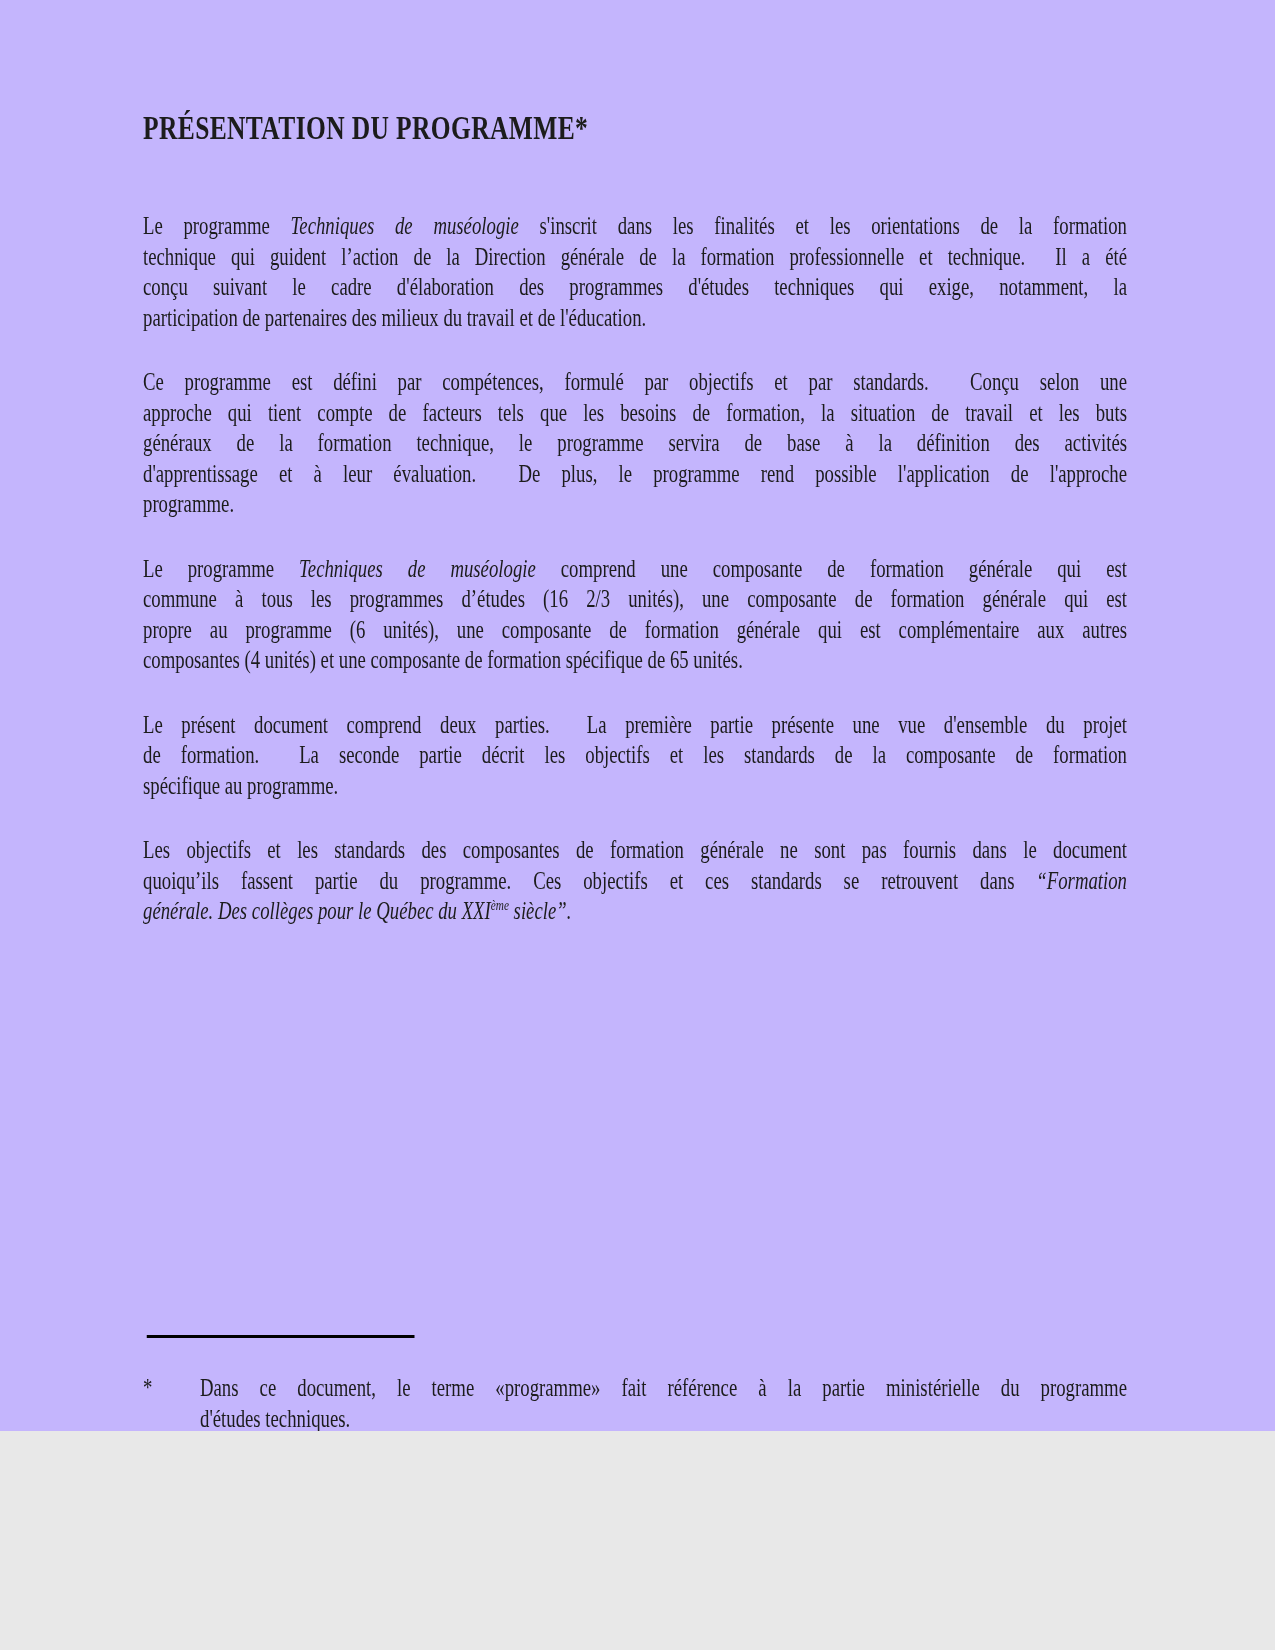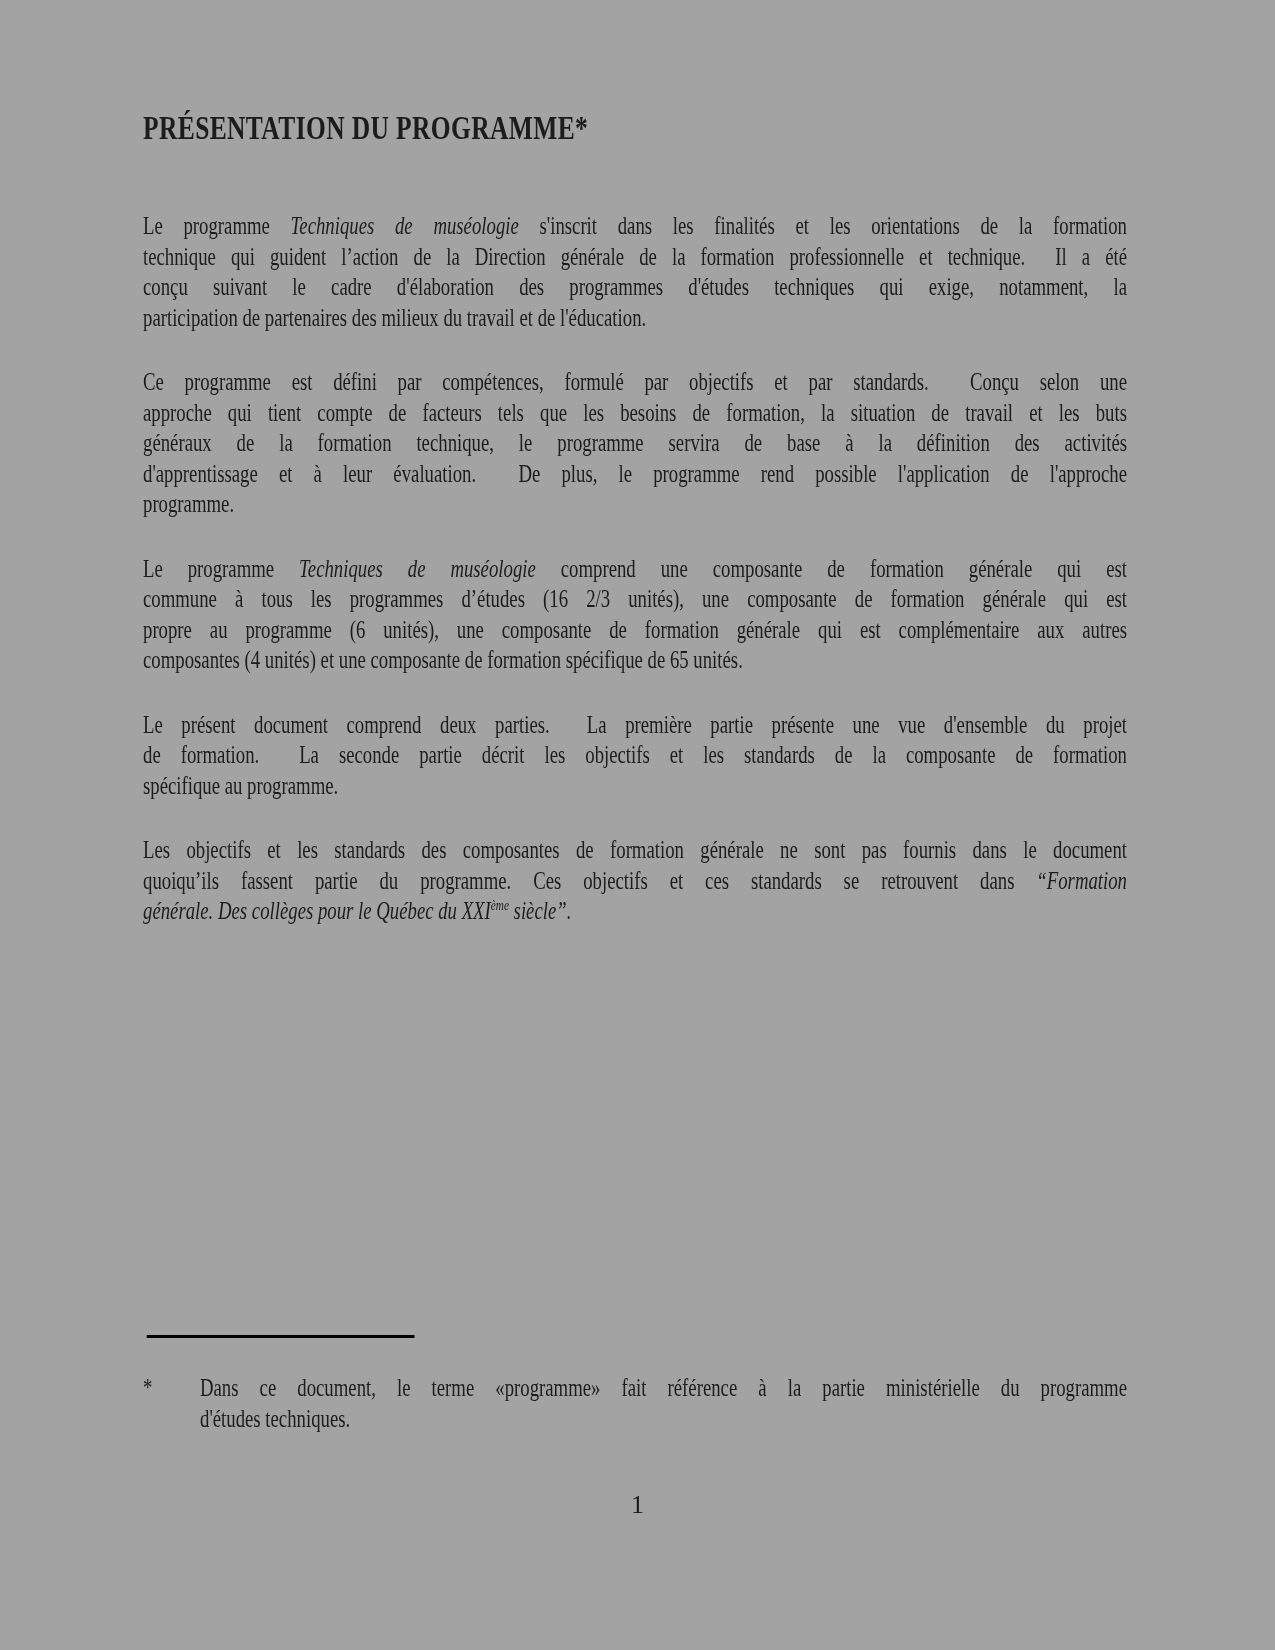--- a/index.html
+++ b/index.html
@@ -1,20 +1,20 @@
 <!DOCTYPE html>
 <html><head>
 <meta charset="utf-8">
 <style>
   html,body{margin:0;padding:0;background:#e8e8e8;}
   .page{
     position:relative;
-    width:1275px;height:1650px;
+    width:1275px;height:1431px;
     margin:0 auto;
-    background:#a3a3a3;
+    background:#c4b5fd;
     font-family:"Liberation Serif","DejaVu Serif",serif;
     color:#1c1c1c;
     overflow:hidden;
   }
   
   .content{
     position:absolute;
     left:143px;top:0;
     width:1312px;height:1650px;
     transform:scaleX(0.75);

